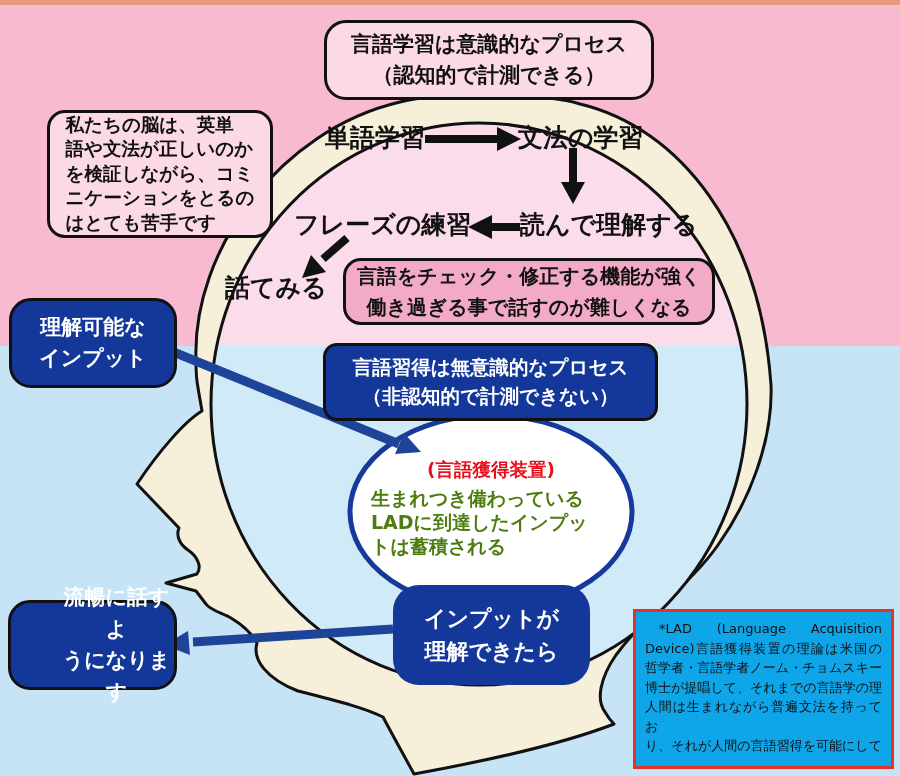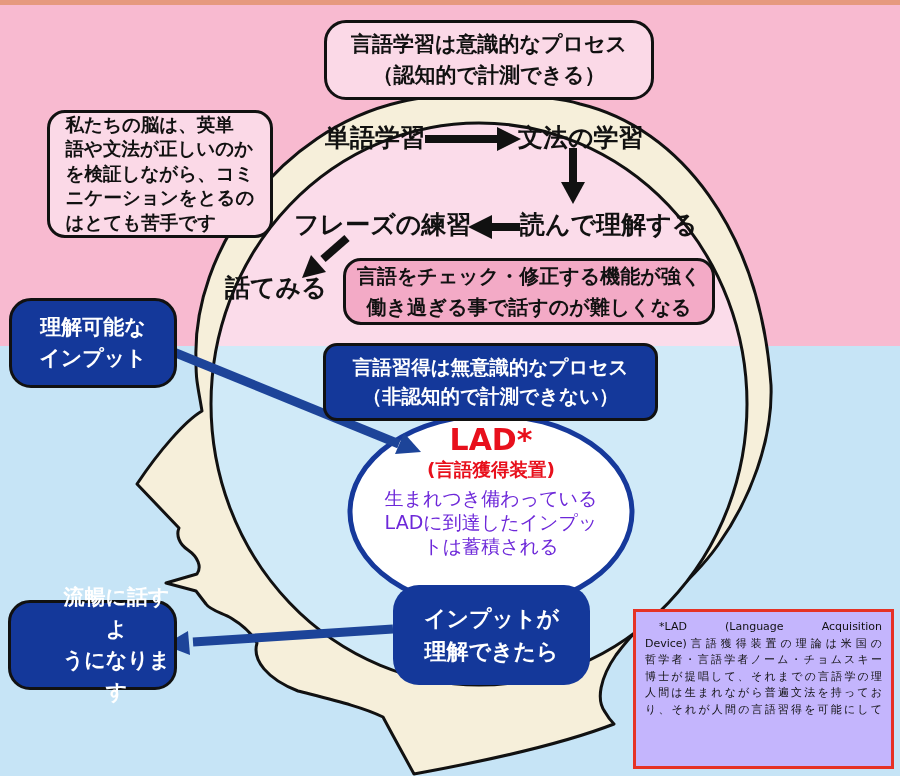--- a/index.html
+++ b/index.html
@@ -16,24 +16,24 @@
   .box{border:3px solid #111; display:flex; align-items:center; justify-content:center;
        text-align:center; font-weight:bold; color:#111; line-height:1.5;}
   .pink-box{background:#fbd9e7;}
   .deep-pink-box{background:#f3aac6;}
   .blue-box{background:#14389a; color:#fff;}
   .noborder{border:none;}
 
   .flow-label{position:absolute; font-weight:bold; color:#111; font-size:25px; letter-spacing:0px;}
 
   .lad-title{position:absolute; font-weight:bold; color:#e8101c; text-align:center;}
-  .lad-body{position:absolute; font-weight:normal; color:#6d28d9; text-align:center;}
+  .lad-body{position:absolute; font-weight:bold; color:#4d7c0f; text-align:left;}
 
-  .footnote{background:#c4b5fd; border:3px solid #e63225; padding:7px 9px 8px 9px;
-            font-size:11px; line-height:1.5; color:#111;}
+  .footnote{background:#0ea5e9; border:3px solid #e63225; padding:7px 9px 8px 9px;
+            font-size:13px; line-height:1.5; color:#111;}
   .fn-line{text-align:justify; text-align-last:justify;}
   .fn-line.first{text-indent:14px;}
 </style>
 </head>
 <body>
 
 <div class="stage">
 
   <svg width="900" height="776" viewBox="0 0 900 776">
 
@@ -130,21 +130,20 @@
     <span class="pre">インプットが
 理解できたら</span>
   </div>
 
   <div class="flow-label" style="left:325px; top:121px;">単語学習</div>
   <div class="flow-label" style="left:518px; top:121px;">文法の学習</div>
   <div class="flow-label" style="left:520px; top:208px;">読んで理解する</div>
   <div class="flow-label" style="left:294px; top:208px;">フレーズの練習</div>
   <div class="flow-label" style="left:225px; top:271px;">話てみる</div>
 
-  <div class="lad-title" style="left:391px; top:422px; width:200px; font-size:30px;">LAD*</div>
   <div class="lad-title" style="left:391px; top:457px; width:200px; font-size:18.5px;">(言語獲得装置)</div>
   <div class="lad-body pre" style="left:371px; top:487px; width:240px; font-size:19px; line-height:1.25;">生まれつき備わっている
 LADに到達したインプッ
 トは蓄積される</div>
 
   <div class="abs footnote" style="left:633px; top:609px; width:261px; height:160px;">
     <div class="fn-line first">*LAD (Language Acquisition</div>
     <div class="fn-line">Device)言語獲得装置の理論は米国の</div>
     <div class="fn-line">哲学者・言語学者ノーム・チョムスキー</div>
     <div class="fn-line">博士が提唱して、それまでの言語学の理</div>

